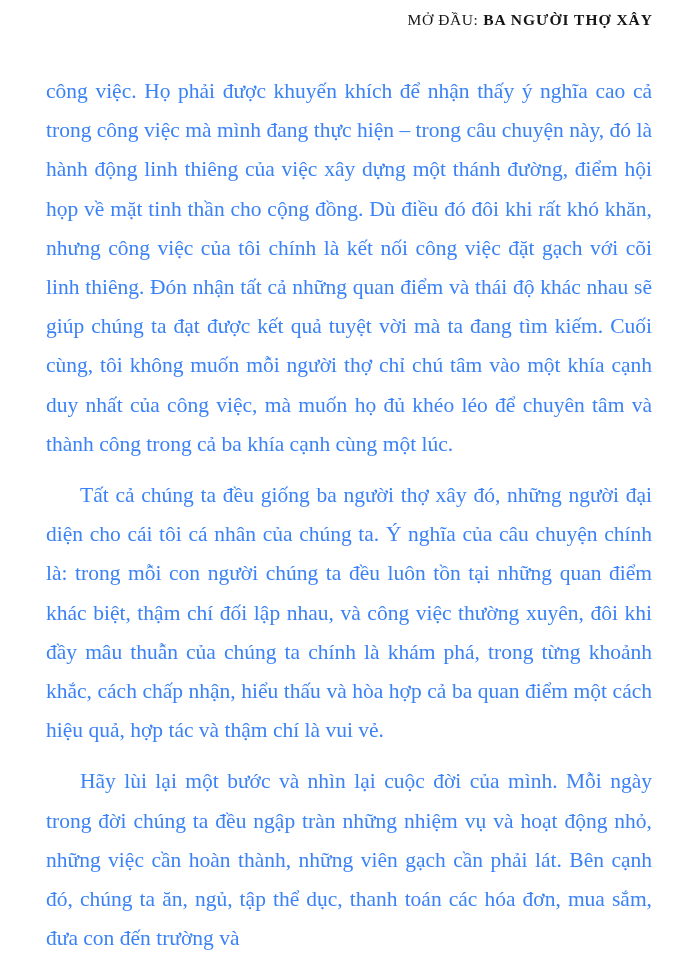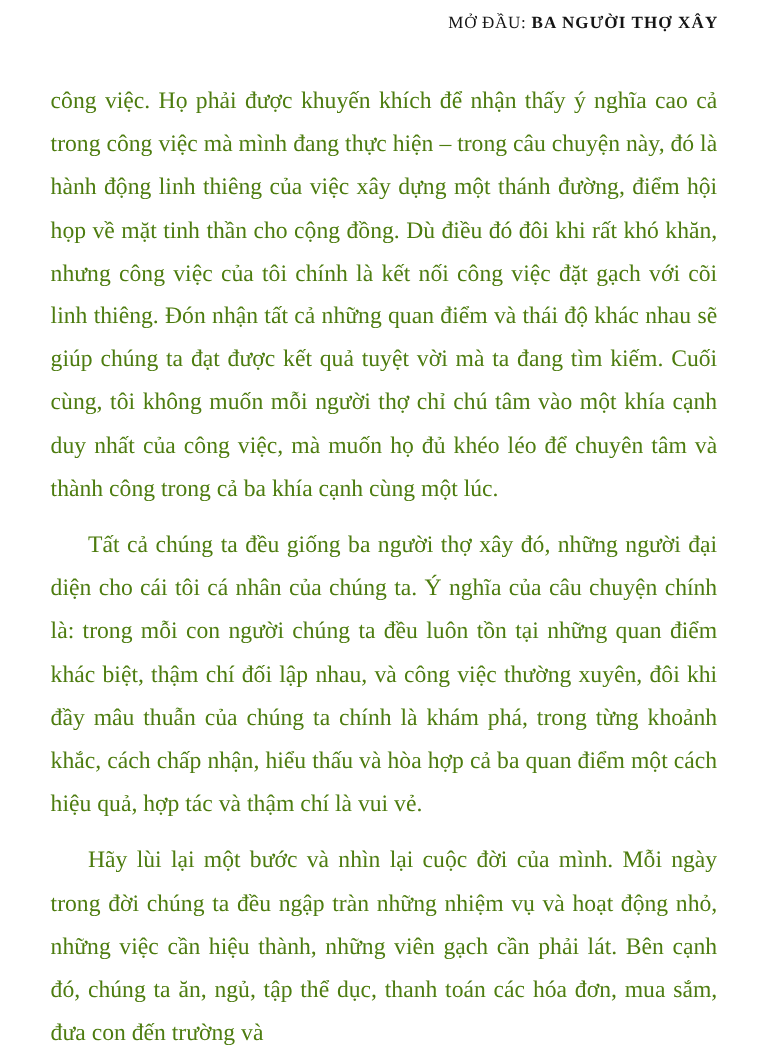--- a/index.html
+++ b/index.html
@@ -46,21 +46,21 @@
   }
   .body-text {
     position: absolute;
     top: 72px;
     left: 46px;
     width: 606px;
     font-size: 21.5px;
     line-height: 39.2px;
     text-align: justify;
     text-justify: inter-word;
-    color: #4d7c0f;
+    color: #3b82f6;
   }
   .body-text p {
     margin: 0;
   }
   .body-text p.indent {
     text-indent: 34px;
     margin-top: 12px;
   }
   
   .scan-fade {
@@ -79,17 +79,17 @@
 <div class="page">
 
   <div class="running-head">
     <span class="rh-label">MỞ ĐẦU:</span>
     <span class="rh-title">BA NGƯỜI THỢ XÂY</span>
   </div>
 
   <div class="body-text">
     <p>công việc. Họ phải được khuyến khích để nhận thấy ý nghĩa cao cả trong công việc mà mình đang thực hiện – trong câu chuyện này, đó là hành động linh thiêng của việc xây dựng một thánh đường, điểm hội họp về mặt tinh thần cho cộng đồng. Dù điều đó đôi khi rất khó khăn, nhưng công việc của tôi chính là kết nối công việc đặt gạch với cõi linh thiêng. Đón nhận tất cả những quan điểm và thái độ khác nhau sẽ giúp chúng ta đạt được kết quả tuyệt vời mà ta đang tìm kiếm. Cuối cùng, tôi không muốn mỗi người thợ chỉ chú tâm vào một khía cạnh duy nhất của công việc, mà muốn họ đủ khéo léo để chuyên tâm và thành công trong cả ba khía cạnh cùng một lúc.</p>
     <p class="indent">Tất cả chúng ta đều giống ba người thợ xây đó, những người đại diện cho cái tôi cá nhân của chúng ta. Ý nghĩa của câu chuyện chính là: trong mỗi con người chúng ta đều luôn tồn tại những quan điểm khác biệt, thậm chí đối lập nhau, và công việc thường xuyên, đôi khi đầy mâu thuẫn của chúng ta chính là khám phá, trong từng khoảnh khắc, cách chấp nhận, hiểu thấu và hòa hợp cả ba quan điểm một cách hiệu quả, hợp tác và thậm chí là vui vẻ.</p>
-    <p class="indent">Hãy lùi lại một bước và nhìn lại cuộc đời của mình. Mỗi ngày trong đời chúng ta đều ngập tràn những nhiệm vụ và hoạt động nhỏ, những việc cần hiệu thành, những viên gạch cần phải lát. Bên cạnh đó, chúng ta ăn, ngủ, tập thể dục, thanh toán các hóa đơn, mua sắm, đưa con đến trường và</p>
+    <p class="indent">Hãy lùi lại một bước và nhìn lại cuộc đời của mình. Mỗi ngày trong đời chúng ta đều ngập tràn những nhiệm vụ và hoạt động nhỏ, những việc cần hoàn thành, những viên gạch cần phải lát. Bên cạnh đó, chúng ta ăn, ngủ, tập thể dục, thanh toán các hóa đơn, mua sắm, đưa con đến trường và</p>
   </div>
 
   <div class="scan-fade"></div>
 </div>
 
 </body></html>

